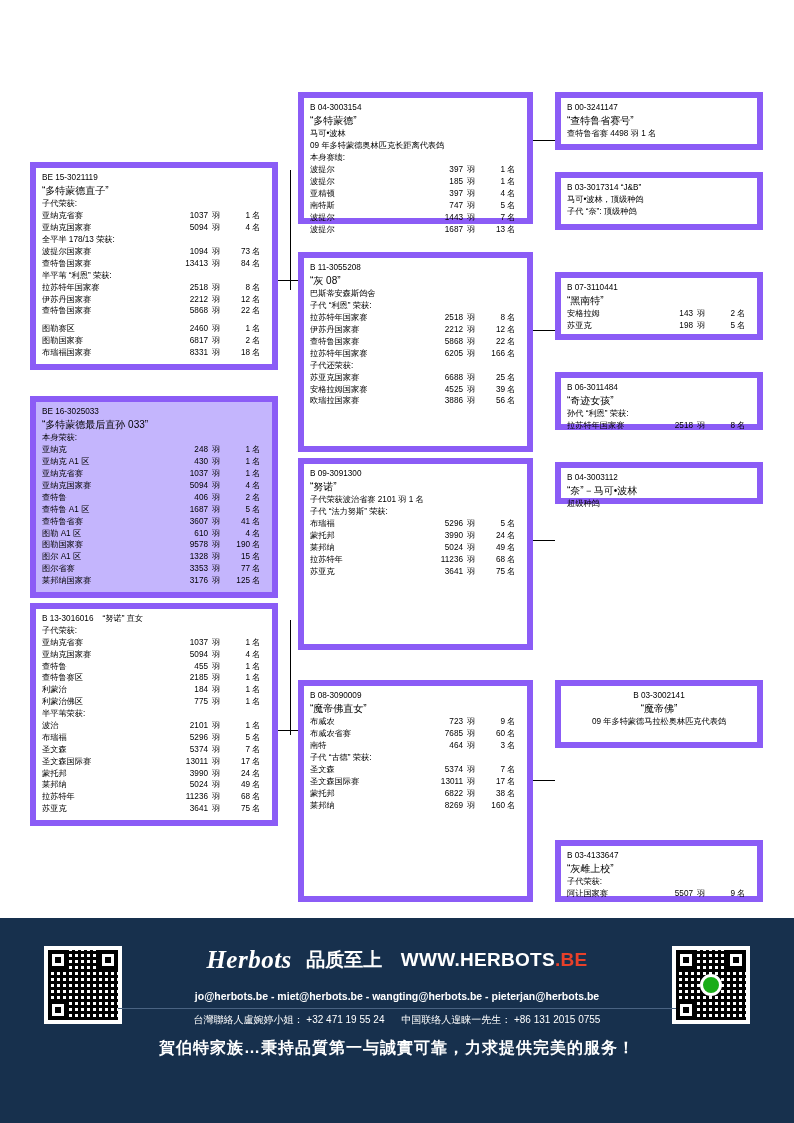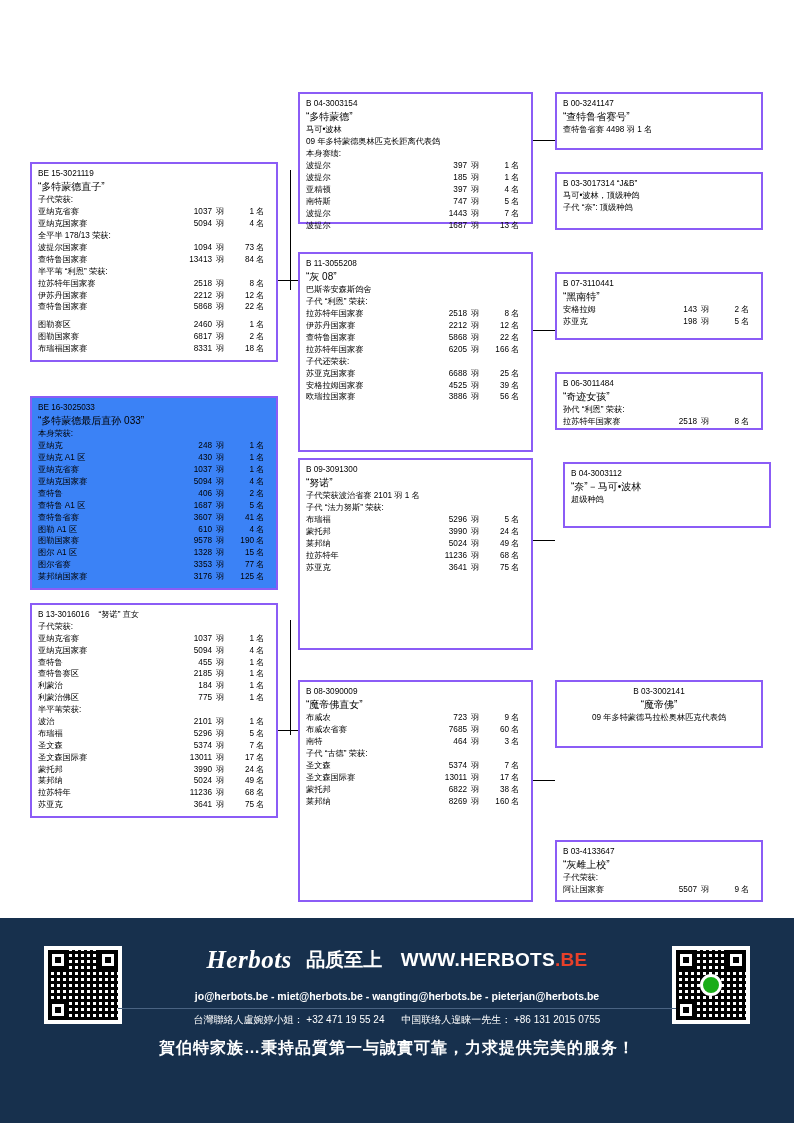--- a/index.html
+++ b/index.html
@@ -9,28 +9,28 @@
     background:#ffffff;
     font-family: "Liberation Sans", sans-serif;
     color:#000;
     position:relative;
     overflow:hidden;
   }
   .page { position:relative; width:794px; height:1123px; }
 
   .card {
     position:absolute;
-    border:2px solid #8b5cf6;
+    border:6px solid #8b5cf6;
     background:#fff;
     padding:4px 6px 5px 6px;
     font-size:8.2px;
     line-height:1.45;
     white-space:nowrap;
   }
-  .card.shaded { background:#3b82f6; }
+  .card.shaded { background:#c4b5fd; }
   .card .id { font-size:8.2px; }
   .card .nm { font-size:10px; }
   .card .hd { font-size:8.2px; }
 
   
   .row { display:flex; align-items:baseline; }
   .row .lbl { white-space:nowrap; }
   .row .n1 { margin-left:auto; text-align:right; min-width:46px; }
   .row .u { width:16px; text-align:center; }
   .row .n2 { width:26px; text-align:right; }
@@ -625,21 +625,21 @@
     <div class="hd">孙代 “利恩” 荣获:</div>
     <div class="row">
         <span class="lbl">拉苏特年国家赛</span>
         <span class="n1">2518</span>
         <span class="u">羽</span>
         <span class="n2">8</span>
         <span class="u2">名</span>
       </div>
   </div>
 
-  <div class="card" style="left:555px; top:462px; width:208px; height:66px;margin-left:8px;">
+  <div class="card" style="left:555px; top:462px; width:208px; height:42px;">
     <div class="id">B 04-3003112</div>
     <div class="nm">“奈”－马可•波林</div>
     <div>超级种鸽</div>
   </div>
 
 
   <div class="card" style="left:555px; top:680px; width:208px; height:68px;text-align:center;">
     <div class="id">B 03-3002141</div>
     <div class="nm">“魔帝佛”</div>
     <div style="white-space:normal;">09 年多特蒙德马拉松奥林匹克代表鸽</div>

